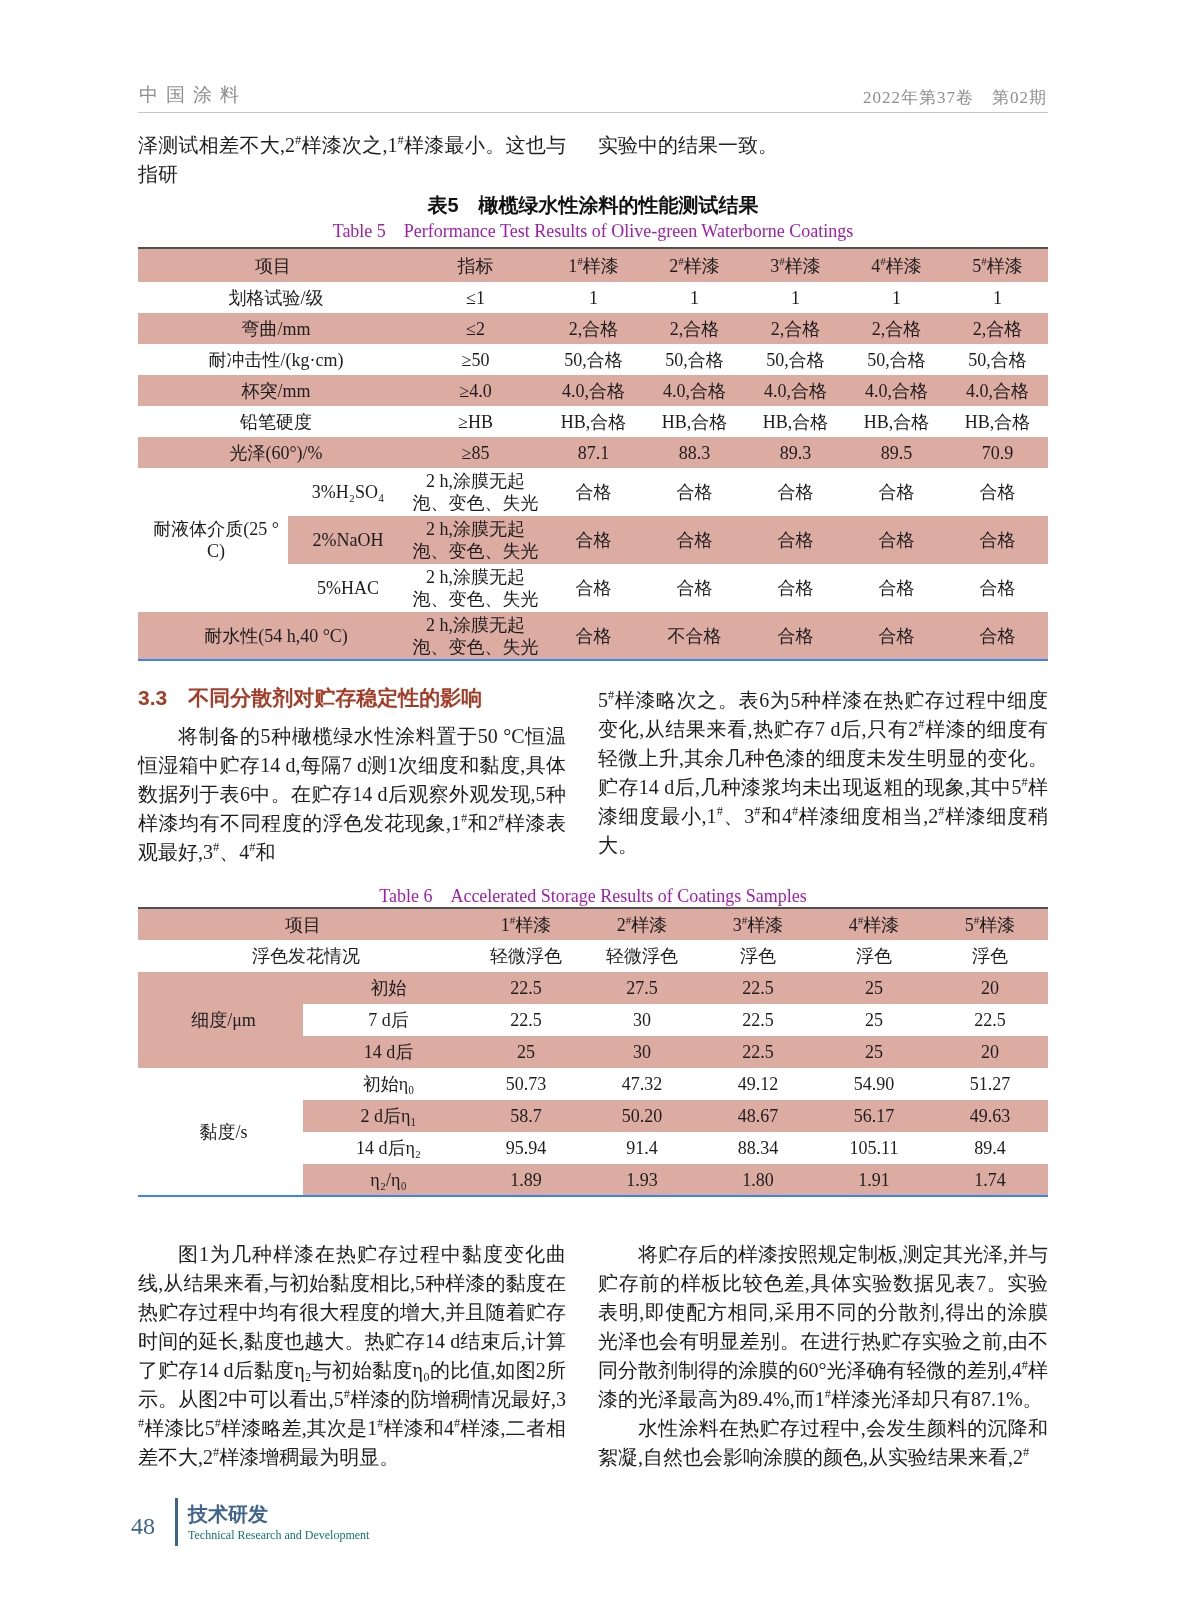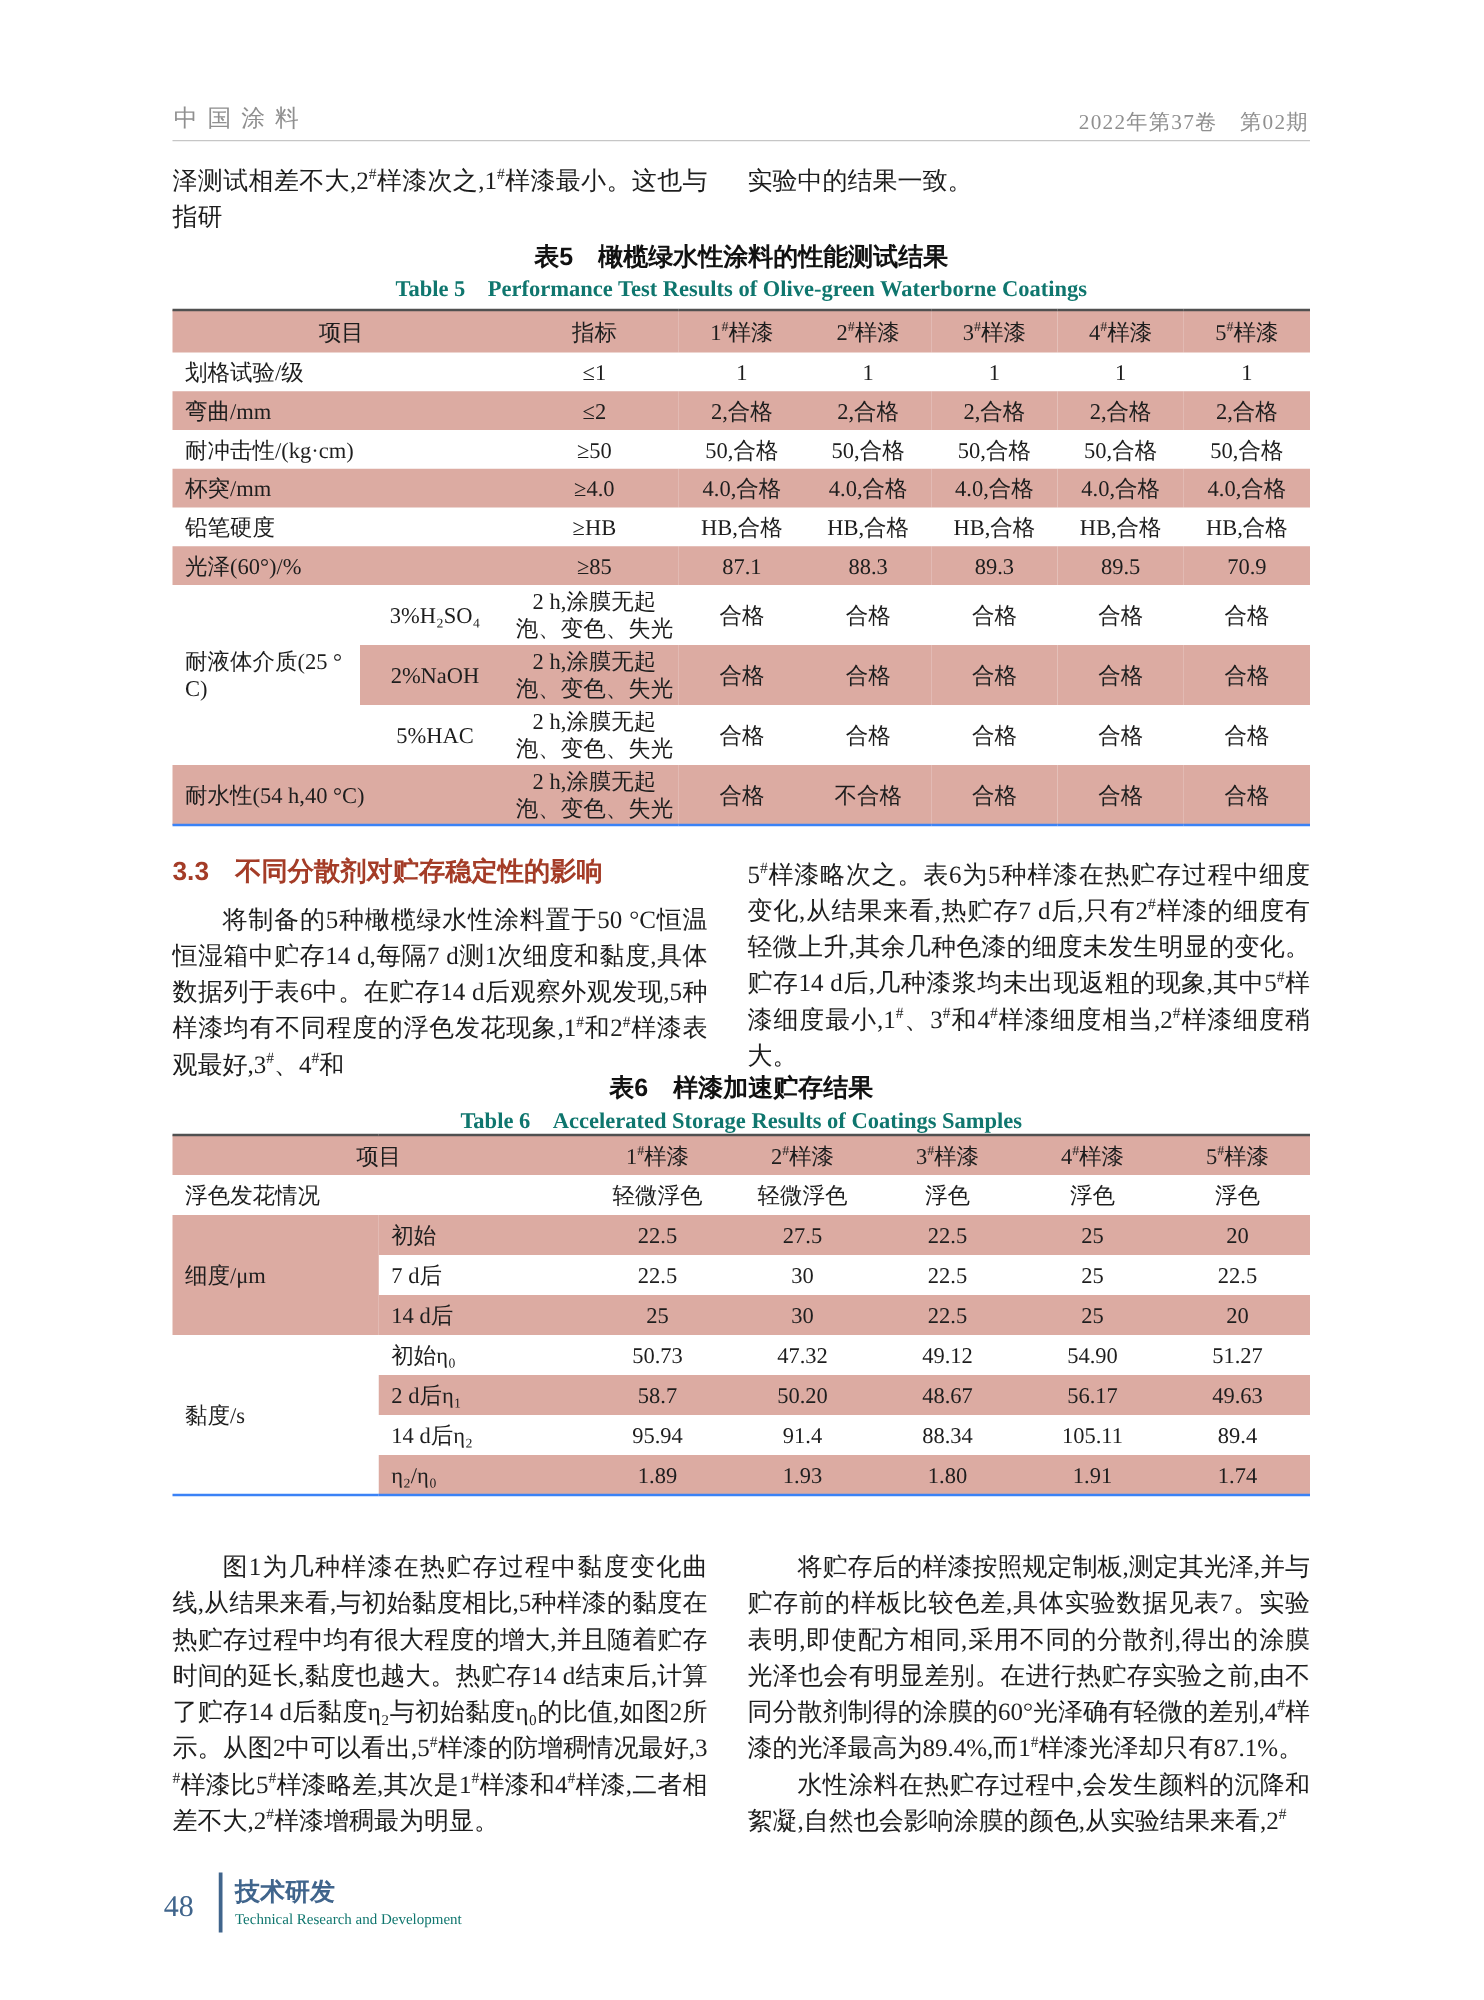--- a/index.html
+++ b/index.html
@@ -10,27 +10,27 @@
   .hdr-right{position:absolute;right:140px;top:86px;font-size:17px;color:#8f8f8f;letter-spacing:1px;}
   .hdr-rule{position:absolute;left:138px;top:112px;width:910px;height:1px;background:#c6c6c6;}
   
   .col-l{position:absolute;left:138px;width:428px;}
   .col-r{position:absolute;left:598px;width:450px;}
   p.body{margin:0;font-size:20px;line-height:29px;text-align:justify;text-justify:inter-ideograph;word-break:break-all;}
   .indent{text-indent:2em;}
   
   .cap{position:absolute;left:138px;width:910px;text-align:center;}
   .cap-zh{font-family:"Liberation Sans","DejaVu Sans",sans-serif;font-weight:bold;font-size:20px;color:#111;}
-  .cap-en{font-weight:bold;font-size:18px;color:#0f766e;}
+  .cap-en{font-weight:normal;font-size:18px;color:#a21caf;}
   
   table.dt{position:absolute;left:138px;width:910px;border-collapse:collapse;
            border-top:2px solid #505050;border-bottom:2px solid #3b82f6;
            font-size:18px;color:#1d1d1d;table-layout:fixed;}
   table.dt td{padding:0 4px;text-align:center;vertical-align:middle;word-break:break-all;line-height:22px;}
-  table.dt td.l{text-align:left;padding-left:10px;}
+  table.dt td.l{text-align:center;padding-left:10px;}
   tr.pink td{background:#dcaba2;}
   tr.h34{height:34px;} tr.h31{height:31px;} tr.h48{height:48px;} tr.h32{height:32px;}
   sup{font-size:0.62em;vertical-align:super;line-height:0;}
   
   .sec-head{margin:0 0 9px 0;font-family:"Liberation Sans","DejaVu Sans",sans-serif;
             font-weight:bold;font-size:21px;color:#a43c27;line-height:30px;}
   
   .footer{position:absolute;left:131px;top:1498px;display:flex;align-items:center;color:#40658c;}
   .f-num{font-size:24px;color:#40658c;margin-right:20px;padding-top:8px;text-align:right;}
   .f-bar{width:3px;height:48px;background:#40658c;margin-right:10px;}
@@ -172,21 +172,20 @@
     </table>
 
   <div class="col-l" style="top:683px">
     <h3 class="sec-head">3.3　不同分散剂对贮存稳定性的影响</h3>
     <p class="body indent">将制备的5种橄榄绿水性涂料置于50 °C恒温恒湿箱中贮存14 d,每隔7 d测1次细度和黏度,具体数据列于表6中。在贮存14 d后观察外观发现,5种样漆均有不同程度的浮色发花现象,1<sup>#</sup>和2<sup>#</sup>样漆表观最好,3<sup>#</sup>、4<sup>#</sup>和</p>
   </div>
   <div class="col-r" style="top:686px">
     <p class="body">5<sup>#</sup>样漆略次之。表6为5种样漆在热贮存过程中细度变化,从结果来看,热贮存7 d后,只有2<sup>#</sup>样漆的细度有轻微上升,其余几种色漆的细度未发生明显的变化。贮存14 d后,几种漆浆均未出现返粗的现象,其中5<sup>#</sup>样漆细度最小,1<sup>#</sup>、3<sup>#</sup>和4<sup>#</sup>样漆细度相当,2<sup>#</sup>样漆细度稍大。</p>
   </div>
 
-  <div class="cap cap-zh" style="top:857px">表6　样漆加速贮存结果</div>
   <div class="cap cap-en" style="top:884px">Table 6　Accelerated Storage Results of Coatings Samples</div>
 
   <table class="dt" style="top:907px">
     <colgroup>
         <col style="width:165px">
         <col style="width:165px">
         <col style="width:116px">
         <col style="width:116px">
         <col style="width:116px">
         <col style="width:116px">

